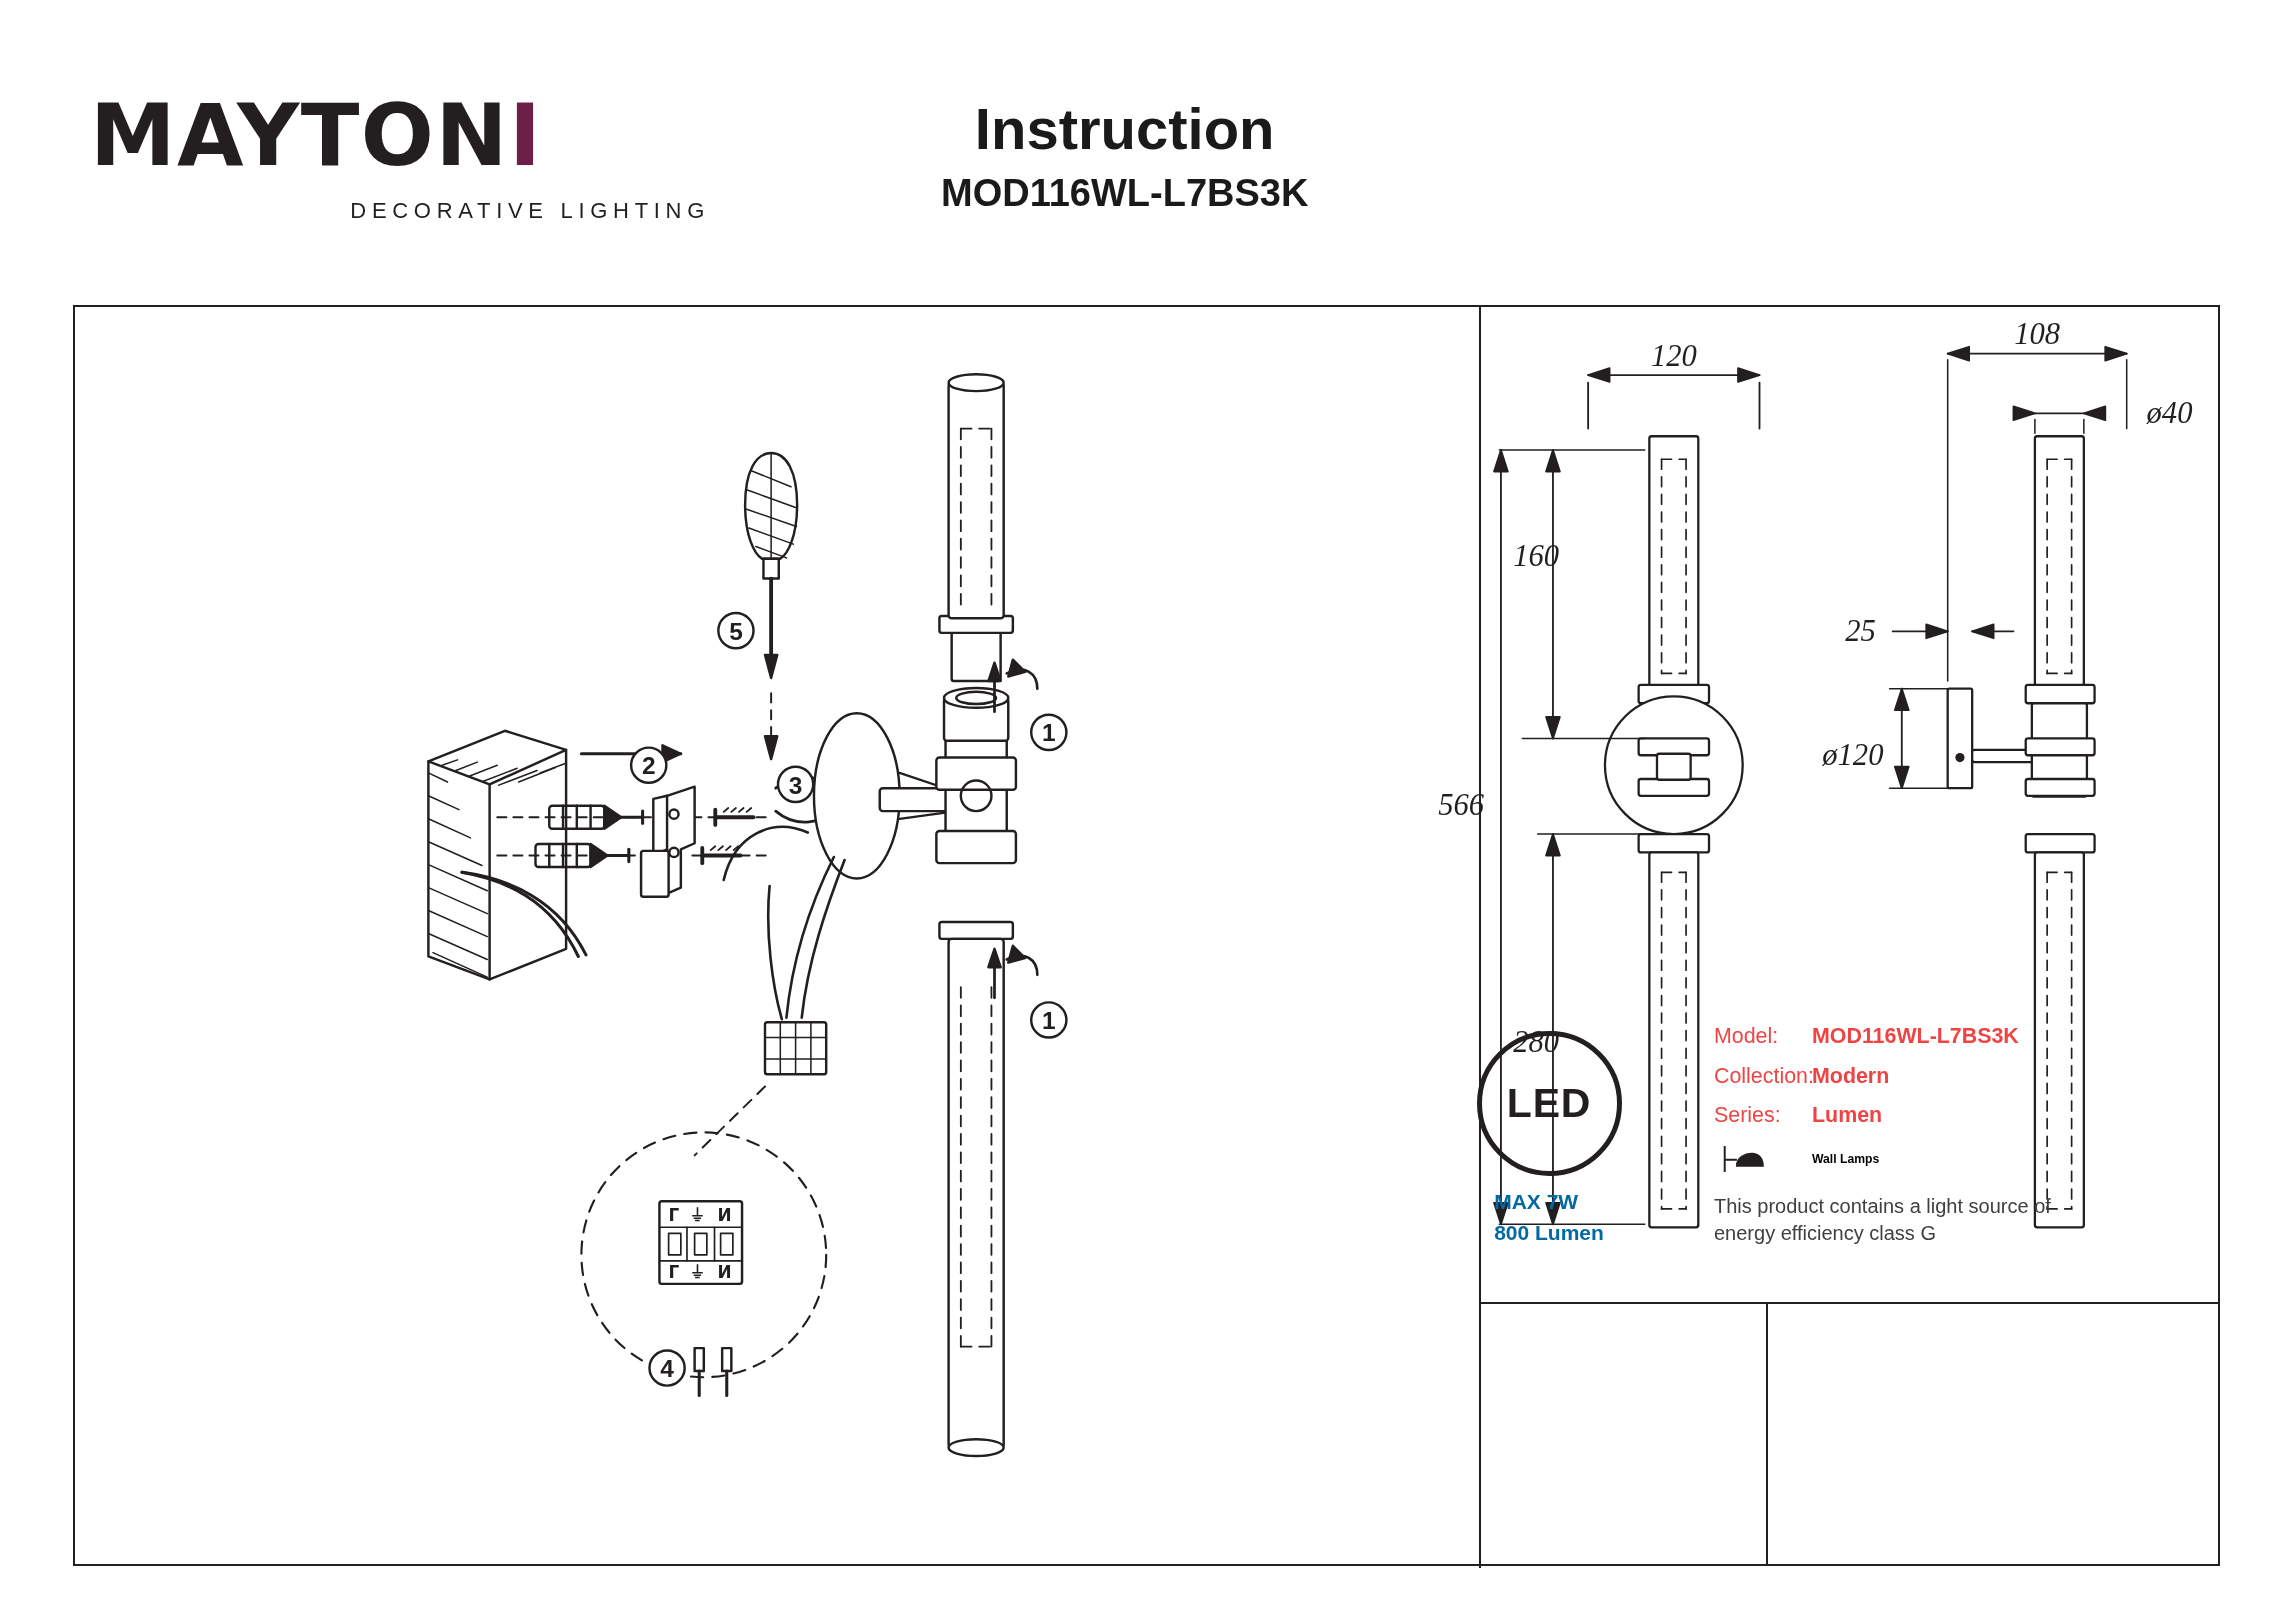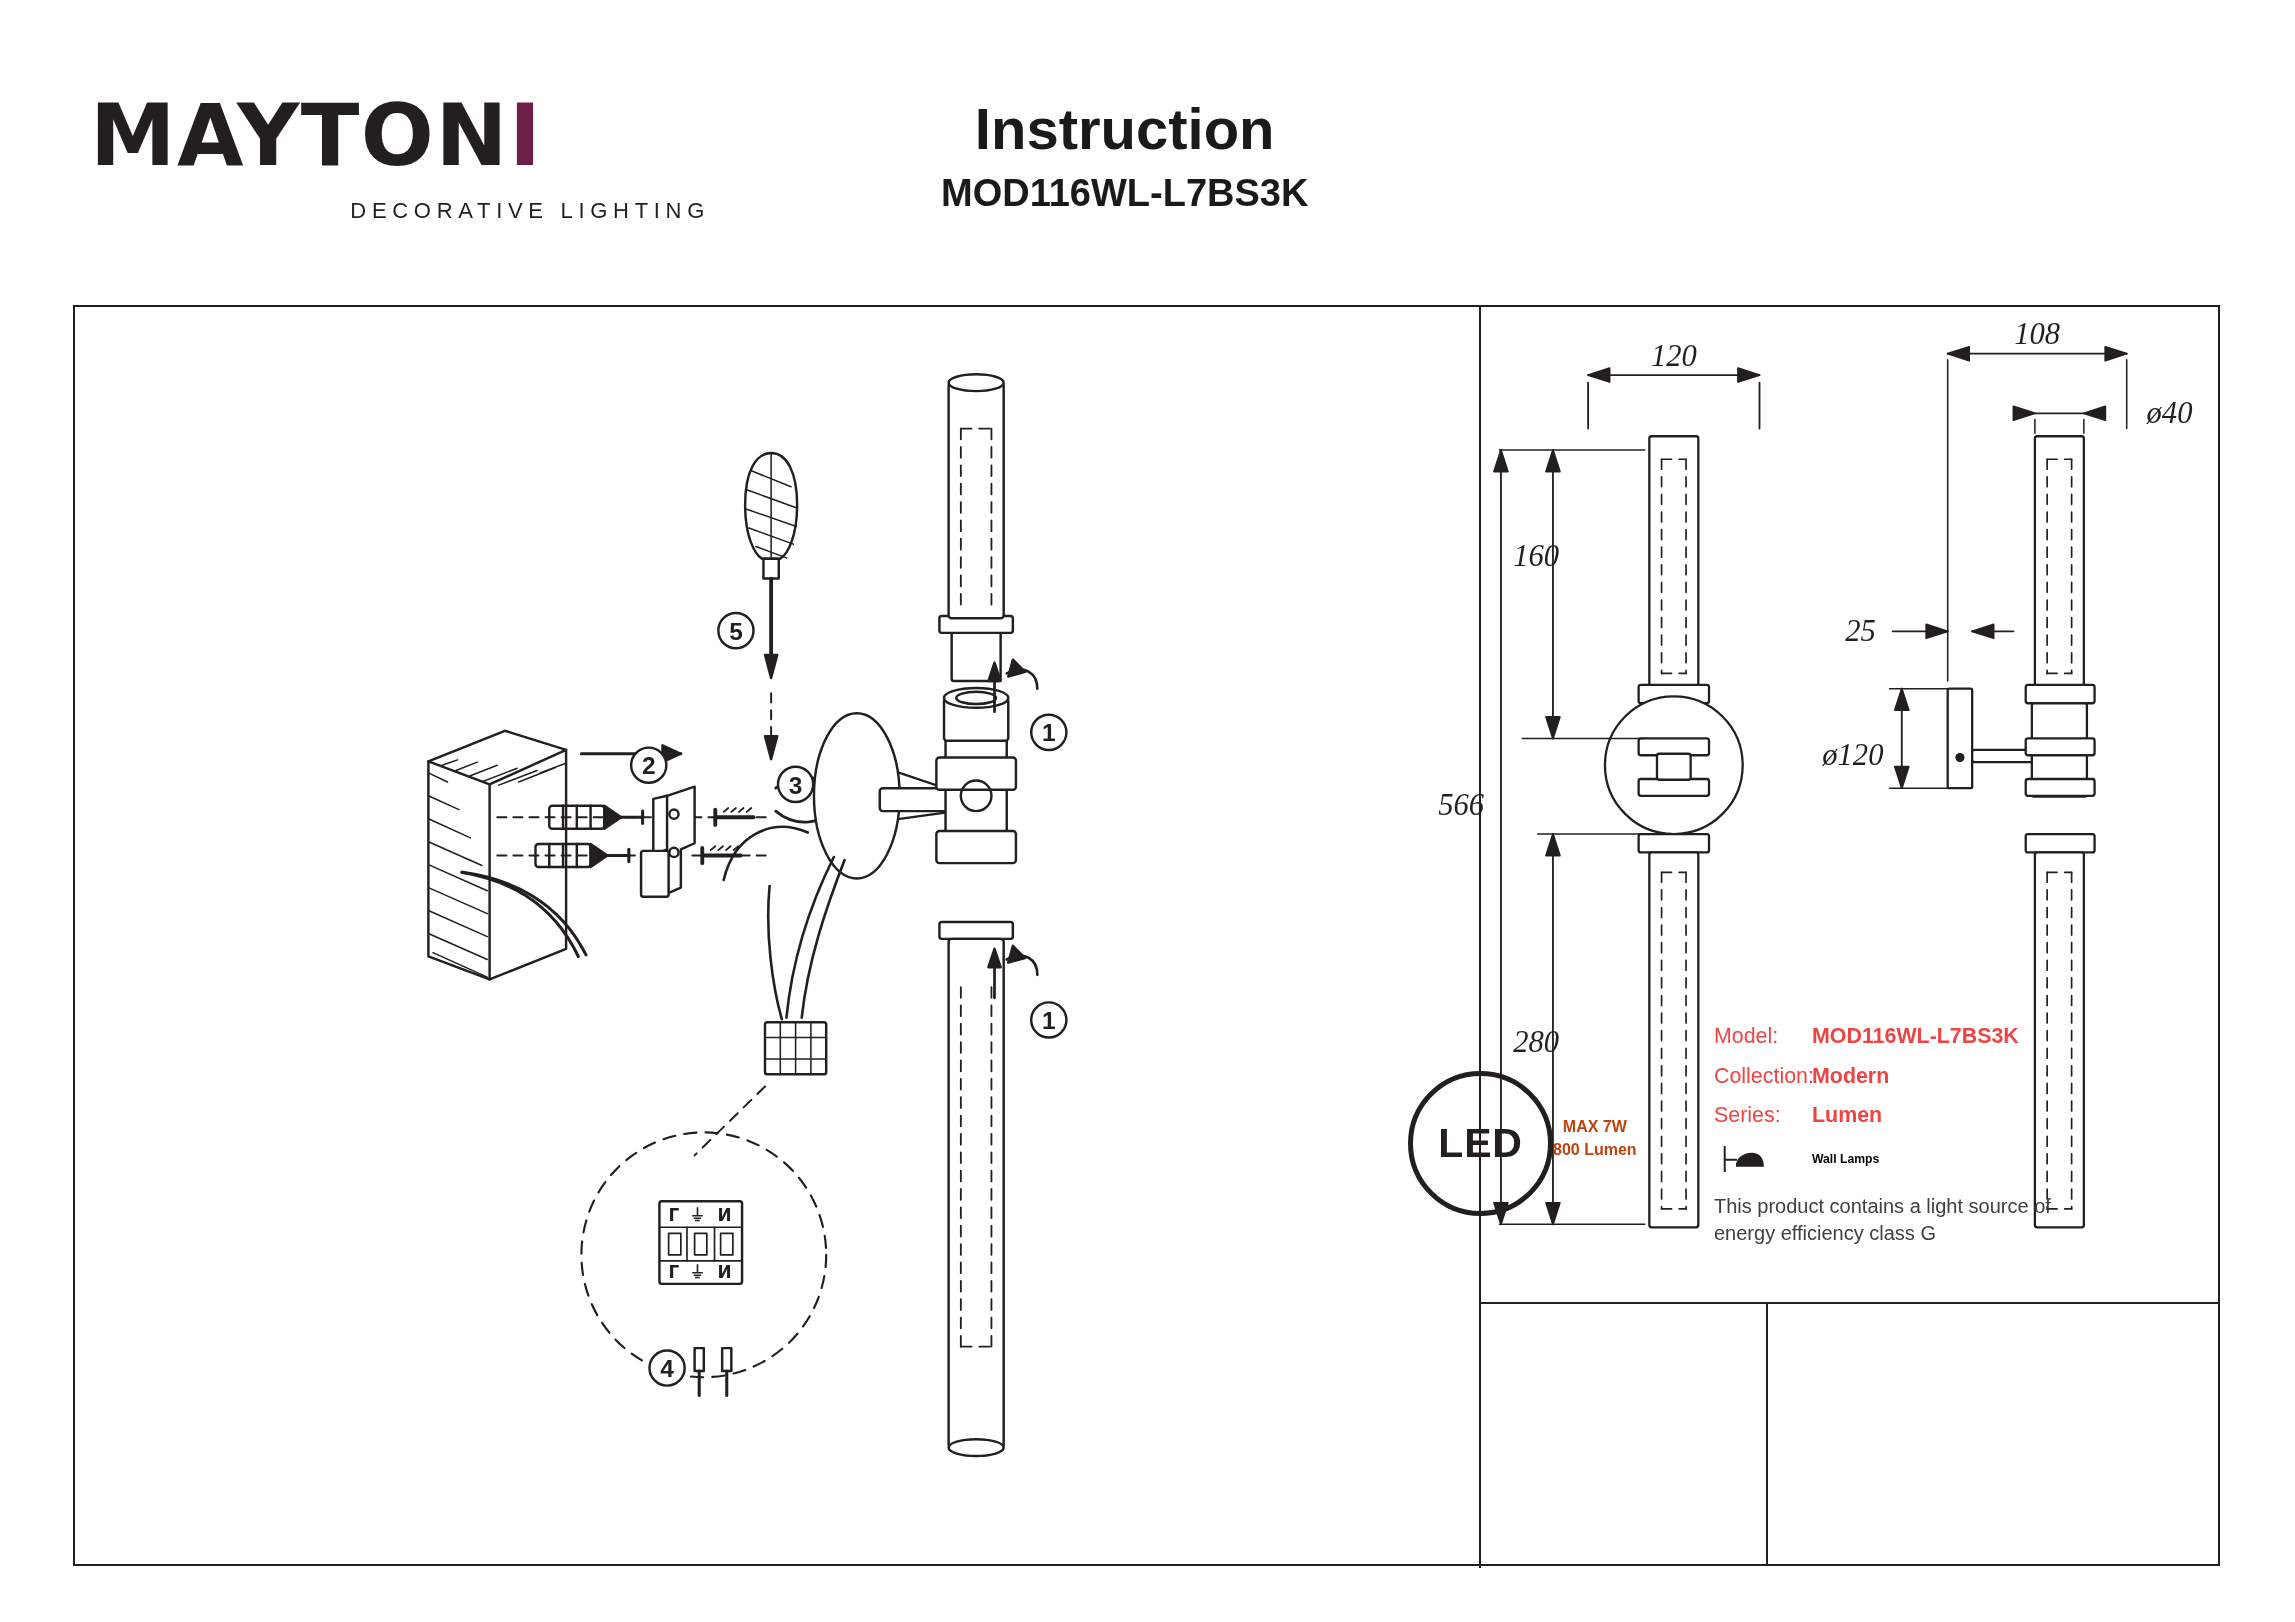--- a/index.html
+++ b/index.html
@@ -98,20 +98,21 @@
     position: absolute;
     left: 0; top: 0;
   }
 
   
   .led-block {
     position: absolute;
     left: 1408px; top: 1010px;
     width: 282px; height: 245px;
     display: flex;
+    flex-direction: column;
     align-items: center;
     justify-content: flex-start;
   }
   .led-circle {
     margin-top: 21.4px;
     width: 135px; height: 135px;
     border: 5.4px solid #231f20;
     border-radius: 50%;
     display: flex;
     align-items: center;
@@ -119,25 +120,25 @@
   }
   .led-text {
     font-size: 41px;
     font-weight: bold;
     letter-spacing: 0.8px;
     color: #231f20;
     font-family: "Liberation Sans", sans-serif;
   }
   .led-spec {
     margin-top: 10.7px;
-    text-align: center;
-    font-size: 16px;
+    text-align: left;
+    font-size: 21px;
     font-weight: bold;
     line-height: 1.45;
-    color: #c2410c;
+    color: #0369a1;
   }
 
   
   .spec-block {
     position: absolute;
     left: 1697px; top: 995px;
     width: 448px; height: 264px;
     padding: 29px 0 0 17px;
     box-sizing: border-box;
   }

